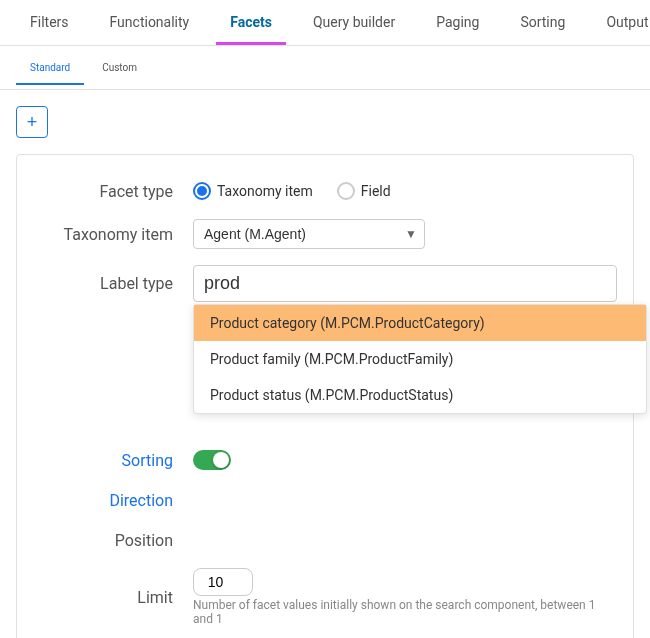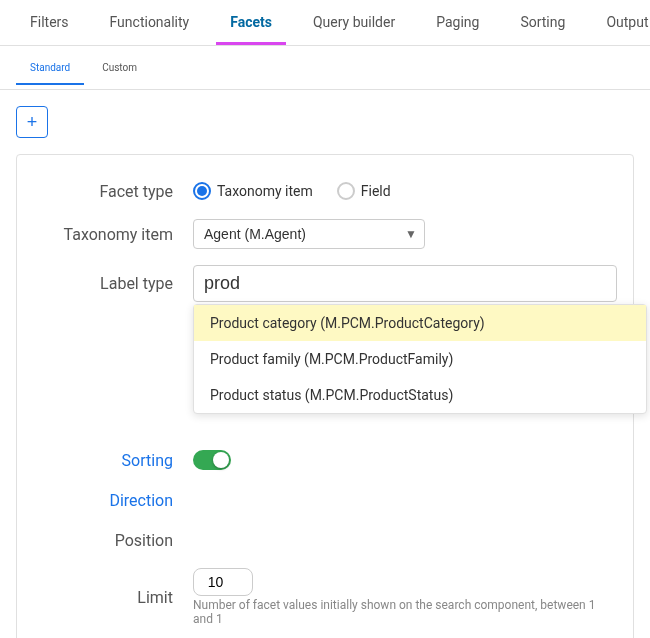--- a/index.html
+++ b/index.html
@@ -39,21 +39,21 @@
     
     .select-wrapper { position: relative; display: inline-block; width: 232px; }
     .select-field { width: 100%; padding: 6px 30px 6px 10px; border: 1px solid #ccc; border-radius: 4px; font-size: 14px; color: #333; background: #fff; appearance: none; cursor: pointer; }
     .select-arrow { position: absolute; right: 8px; top: 50%; transform: translateY(-50%); pointer-events: none; color: #666; font-size: 12px; }
 
     
     .dropdown-container { position: relative; width: 400px; }
     .search-input { width: 100%; padding: 7px 10px; border: 1px solid #ccc; border-radius: 4px; font-size: 18px; color: #333; outline: none; }
     .dropdown-list { position: absolute; top: calc(100% + 2px); left: 0; width: calc(100% + 30px); background: #fff; border: 1px solid #e0e0e0; border-radius: 4px; box-shadow: 0 2px 8px rgba(0,0,0,0.12); z-index: 100; }
     .dropdown-item { padding: 10px 16px; font-size: 14px; color: #333; cursor: pointer; }
-    .dropdown-item.highlighted { background: #fef9c3; }
+    .dropdown-item.highlighted { background: #fdba74; }
 
     
     .toggle { width: 38px; height: 20px; border-radius: 10px; background: #ccc; position: relative; cursor: pointer; transition: background 0.2s; }
     .toggle.on { background: #34a853; }
     .toggle-knob { width: 16px; height: 16px; border-radius: 50%; background: #fff; position: absolute; top: 2px; left: 2px; transition: left 0.2s; box-shadow: 0 1px 3px rgba(0,0,0,0.3); }
     .toggle.on .toggle-knob { left: 20px; }
 
     
     .number-input { width: 60px; padding: 5px 8px; border: 1px solid #ccc; border-radius: 8px; font-size: 14px; text-align: center; }
 

